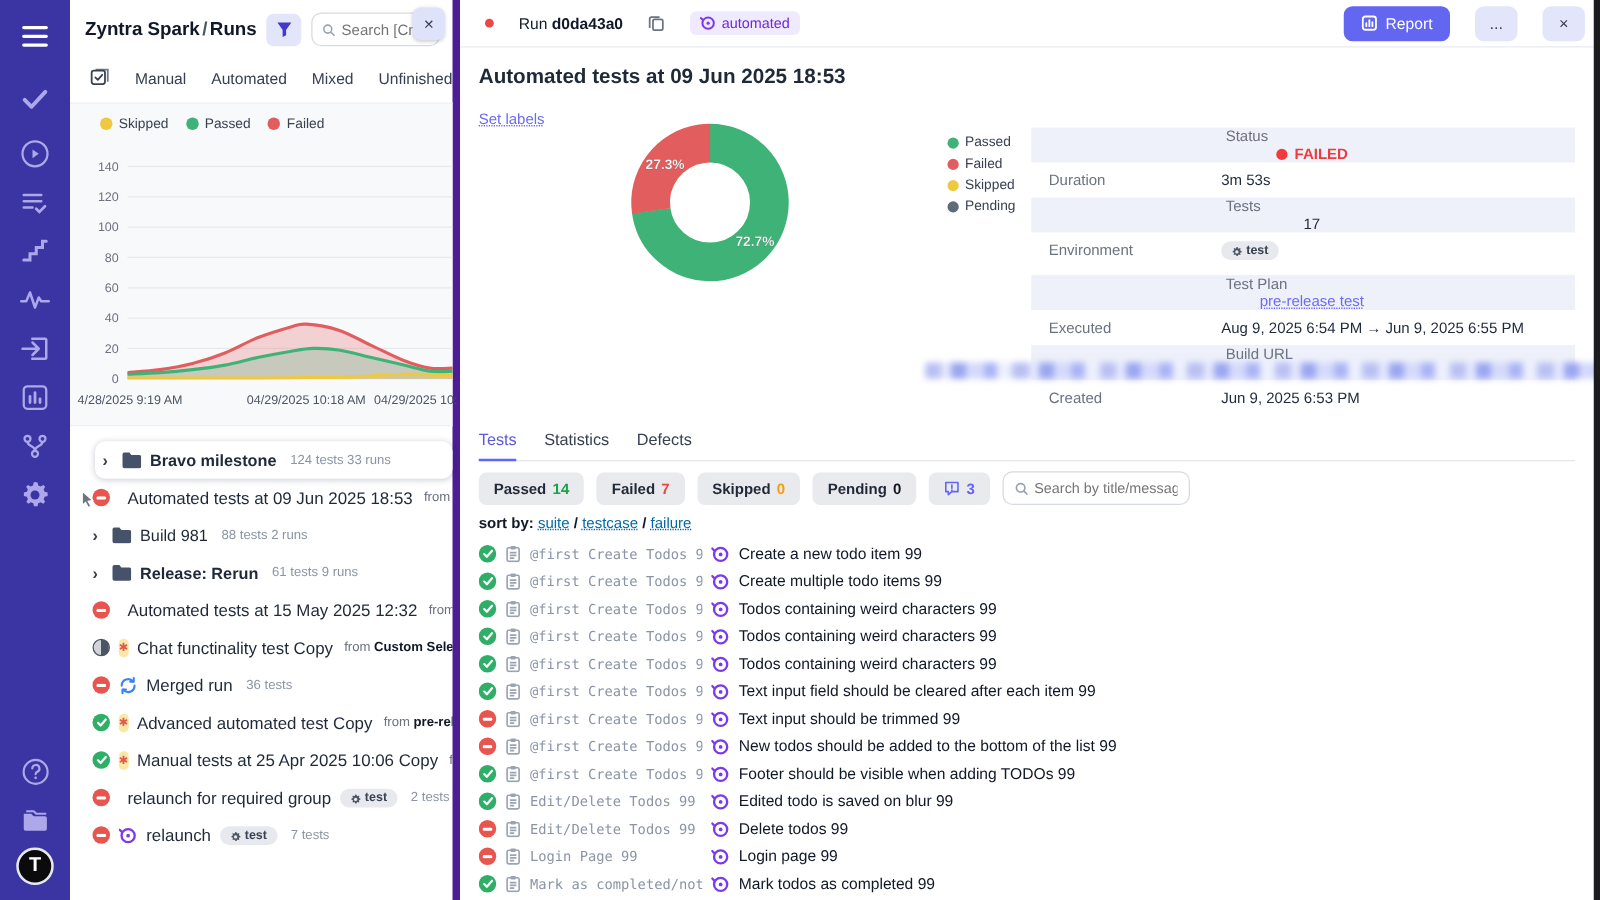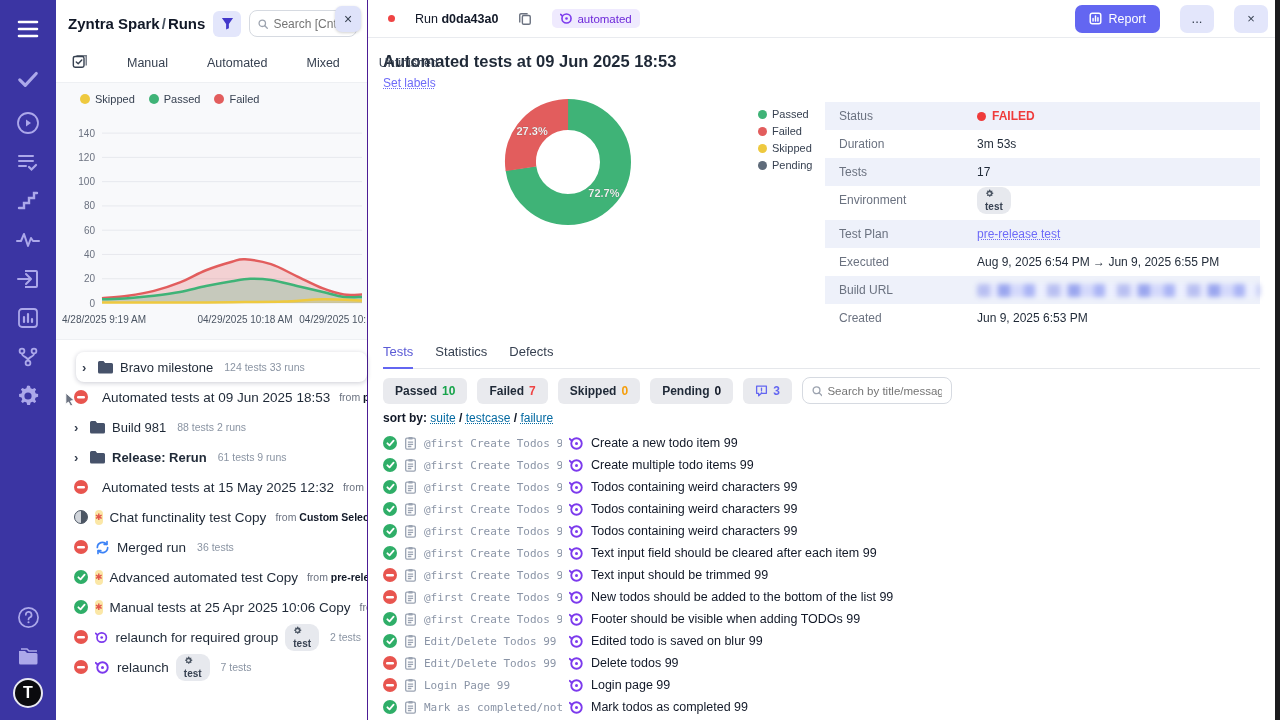--- a/index.html
+++ b/index.html
@@ -8,68 +8,68 @@
 
   
   .sidebar { position:absolute; left:0; top:0; width:56px; height:720px; background:#3b35a3; display:flex; flex-direction:column; align-items:center; padding-top:12px; z-index:30;}
   .sb-icon { width:40px; height:34px; display:flex; align-items:center; justify-content:center; color:#aca8ea; margin-bottom:5px; cursor:pointer; }
   .sb-icon svg { display:block; }
   .sb-icon.white { color:#ffffff; }
   .sb-spacer { flex:1; }
   .sb-logo { width:30px; height:30px; border-radius:50%; background:#0b0b0e; border:2px solid #e8e8f2; color:#fff; font-weight:bold; font-size:16px; display:flex; align-items:center; justify-content:center; margin-bottom:12px; }
 
   
-  .left-panel { position:absolute; left:56px; top:0; width:312px; height:720px; background:#fff; border-right:1px solid #4c1d95; z-index:20; }
+  .left-panel { position:absolute; left:56px; top:0; width:312px; height:720px; background:#fff; border-right:6px solid #4c1d95; z-index:20; }
   .lp-header { display:flex; align-items:center; padding:10px 10px 6px 12px; gap:8px; position:relative; }
   .lp-title { font-size:15px; font-weight:bold; color:#111827; white-space:nowrap; }
   .lp-title .sep { color:#4b5563; font-weight:bold; padding:0 2px;}
   .filter-btn { width:28px; height:26px; background:#e3e6fb; border:none; border-radius:6px; display:flex; align-items:center; justify-content:center; cursor:pointer; flex:none;}
   .lp-search { flex:1; height:27px; border:1px solid #d6dae1; border-radius:8px; display:flex; align-items:center; gap:5px; padding:0 8px; color:#9ca3af; background:#fff; min-width:0;}
   .lp-search input { border:none; outline:none; width:100%; font-size:12px; color:#374151; background:transparent; font-family:"Liberation Sans",sans-serif;}
   .lp-close { position:absolute; right:6px; top:6px; width:26px; height:26px; background:#dfe3fa; border:none; border-radius:7px; font-size:14px; color:#374151; cursor:pointer; box-shadow:0 1px 3px rgba(0,0,0,.18); z-index:5;}
   .lp-tabs { display:flex; align-items:center; gap:20px; padding:10px 14px 10px 16px; font-size:12.5px; color:#374151; }
-  .lp-tabs .tab { cursor:pointer;margin-left:19px; }
+  .lp-tabs .tab { cursor:pointer; }
   .chart-block { background:#f8f9fb; border-top:1px solid #eef0f3; border-bottom:1px solid #eef0f3; padding:8px 0 0 6px; }
   .chart-legend { display:flex; gap:14px; padding:2px 0 2px 18px; font-size:11px; color:#374151; }
   .leg-item { display:flex; align-items:center; gap:5px; }
   .leg-dot { width:10px; height:10px; border-radius:50%; }
 
   .runs-list { padding-top:12px; }
   .run-row { display:flex; align-items:center; height:30px; padding:0 6px 0 18px; gap:7px; font-size:13px; color:#1f2937; white-space:nowrap; overflow:hidden; cursor:pointer; position:relative;}
   .run-row.selected { background:#fff; border-radius:8px; box-shadow:0 1px 5px rgba(20,24,60,.22); margin-left:20px; padding-left:6px; }
   .cursor-float { position:absolute; left:8px; top:392px; z-index:6; color:#6b7280;}
   .run-chevron { color:#374151; font-size:13px; font-weight:bold; width:8px; }
   .run-name { font-size:13.5px; color:#1f2937; }
   .run-meta { font-size:10.5px; color:#8a94a3; margin-left:4px;}
   .run-from { font-size:10.5px; color:#6b7280; margin-left:2px;}
   .run-from b { color:#111827; }
-  .env-pill { display:inline-flex; align-items:flex-start; gap:3px; background:#e7e9ee; border-radius:9px; font-size:10px; color:#374151; padding:2px 8px;flex-direction:column; }
+  .env-pill { display:inline-flex; align-items:flex-end; gap:3px; background:#e7e9ee; border-radius:9px; font-size:10px; color:#374151; padding:2px 8px; }
 
   
   .main { position:absolute; left:368px; top:0; right:0; height:720px; background:#fff; }
   .topbar { height:38px; border-bottom:1px solid #e9ebef; display:flex; align-items:center; padding:0 12px 0 20px; gap:20px; }
   .run-dot { width:7px; height:7px; border-radius:50%; background:#ef4444; }
   .run-label { font-size:12.5px; color:#111827; }
   .run-label b { font-weight:bold; }
   .copy-btn { background:none; border:none; cursor:pointer; color:#6b7280; display:flex; }
   .auto-badge { display:inline-flex; align-items:center; gap:4px; background:#efeafe; color:#6d28d9; font-size:11.5px; border-radius:5px; padding:3px 8px; }
   .tb-spacer { flex:1; }
   .btn-outline { display:inline-flex; align-items:center; gap:6px; background:#fff; color:#4f46e5; border:1px solid #c7d2fe; border-radius:7px; font-size:12.5px; padding:6px 12px; cursor:pointer; font-family:inherit;}
   .btn-primary { display:inline-flex; align-items:center; gap:6px; background:#6366f1; color:#fff; border:none; border-radius:7px; font-size:12.5px; padding:7px 14px; cursor:pointer; font-family:inherit;}
   .btn-light { width:34px; height:28px; background:#e3e6fb; border:none; border-radius:7px; color:#374151; font-size:13px; cursor:pointer; }
 
   .run-title { position:absolute; left:15px; top:52px; font-size:16.5px; font-weight:bold; color:#1f2937; }
-  .set-labels { position:absolute; left:15px; top:76px; font-size:12px; color:#6d6af8; text-decoration:underline dotted; cursor:pointer; }
+  .set-labels { position:absolute; left:15px; top:88px; font-size:12px; color:#6d6af8; text-decoration:underline dotted; cursor:pointer; }
 
   .donut-wrap { position:absolute; left:132px; top:94px; width:136px; height:136px; }
   .donut-legend { position:absolute; left:390px; top:108px; display:flex; flex-direction:column; gap:5px; font-size:11px; color:#374151; }
 
   .details { position:absolute; left:457px; top:102px; right:20px; font-size:12px; }
   .detail-row { display:flex; align-items:center; height:28px; padding-left:14px; }
-  .detail-row.alt { background:#eef1fa; }
+  .detail-row.alt { background:#eef1fa;flex-direction:column; }
   .detail-row.gap { margin-top:6px; }
   .d-label { width:138px; color:#6b7280; flex:none;}
   .d-value { color:#1f2937; }
   .d-status { color:#ef3b3b; font-weight:bold; display:flex; align-items:center; gap:6px;}
   .d-status .dot { width:9px; height:9px; border-radius:50%; background:#ef3b3b; }
   .d-link { color:#6d6af8; text-decoration:underline dotted; cursor:pointer;}
   .blur-bar { width:620px; height:13px; border-radius:3px; filter:blur(2.5px); background:repeating-linear-gradient(90deg,#b9c0f2 0 13px,#e4e7fd 13px 21px,#9aa6ef 21px 33px,#d4d9fb 33px 47px,#aab4f5 47px 58px,#eceffe 58px 70px); }
 
   .tests-tabs { position:absolute; left:15px; top:344px; right:20px; display:flex; gap:22px; font-size:13px; color:#374151; border-bottom:1px solid #e5e7eb; padding-bottom:8px;}
   .ttab { cursor:pointer; position:relative; padding-bottom:8px; margin-bottom:-9px;}
@@ -244,21 +244,21 @@
         <text x="304" y="216" text-anchor="end" font-size="10" fill="#4b5563">04/29/2025 10:</text>
       </svg>
   </div>
 
   <div class="runs-list" id="runs-list">
       <div class="run-row selected">
         <span class="run-chevron">›</span>
         <svg width="16" height="14" viewBox="0 0 16 14" fill="#46526a">
           <path d="M1 2.5A1.5 1.5 0 0 1 2.5 1h4l1.6 2H14.5A1.5 1.5 0 0 1 16 4.5V12a1.5 1.5 0 0 1-1.5 1.5h-12A1.5 1.5 0 0 1 1 12z"></path>
         </svg>
-        <span class="run-name" style="font-weight:normal;font-size:13px;">Bravo milestone</span>
+        <span class="run-name" style="font-weight:bold;font-size:13px;">Bravo milestone</span>
         <span class="run-meta">124 tests  33 runs</span>
       </div>
       <div class="run-row">
         <span class="st-ic st-fail">
           <svg width="8" height="3" viewBox="0 0 8 3">
             <rect width="8" height="2.6" rx="1.3" fill="#fff"></rect>
           </svg>
         </span>
         <svg width="15" height="15" viewBox="0 0 16 16" fill="none" stroke="#7c3aed" stroke-width="2">
           <circle cx="8" cy="8" r="5.6"></circle>
@@ -490,21 +490,21 @@
   <div class="tests-tabs" id="tests-tabs">
       <span class="ttab active">Tests</span>
       <span class="ttab">Statistics</span>
       <span class="ttab">Defects</span>
     </div>
 
   <div class="pills" id="pills">
 
   <button class="pill">
         <span>Passed</span>
-        <span class="cnt-green">10</span>
+        <span class="cnt-green">14</span>
       </button>
       <button class="pill">
         <span>Failed</span>
         <span class="cnt-red">7</span>
       </button>
       <button class="pill">
         <span>Skipped</span>
         <span class="cnt-amber">0</span>
       </button>
       <button class="pill">

